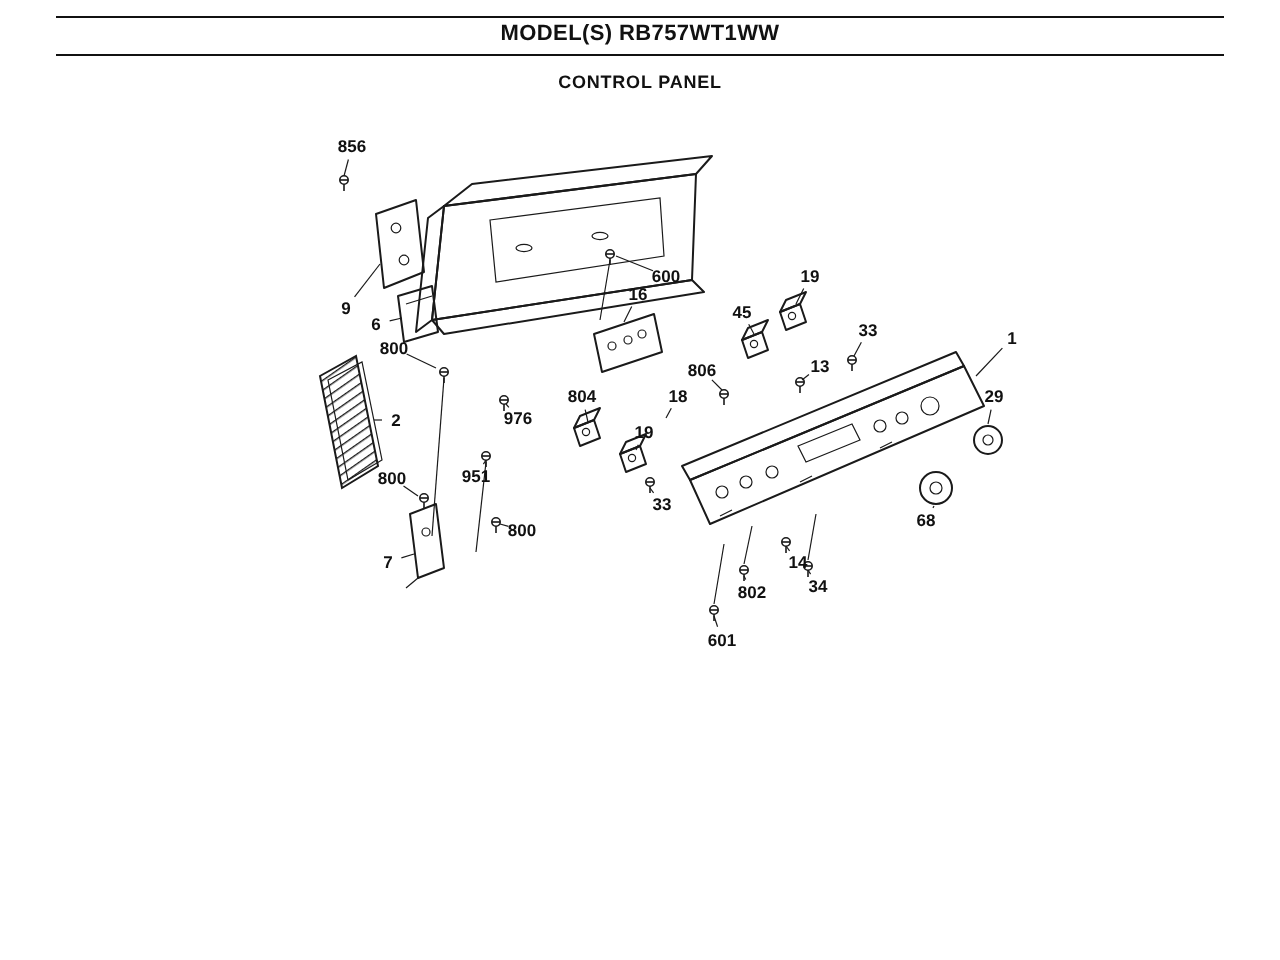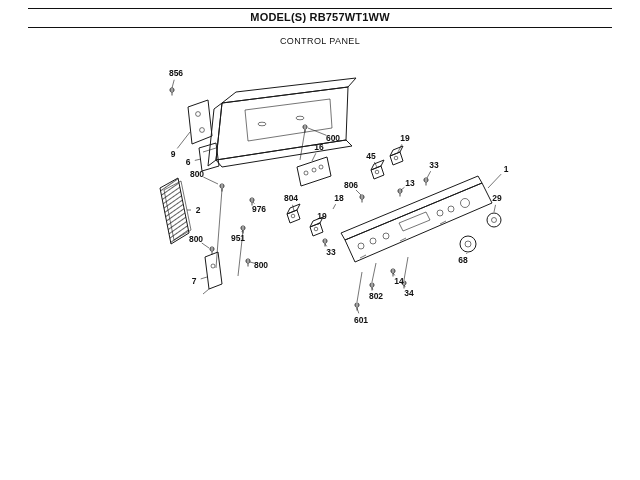--- a/index.html
+++ b/index.html
@@ -13,21 +13,21 @@
   .rule{position:absolute;left:28px;right:28px;border-top:1.5px solid #111;}
   .rule-top{top:8px;}
   .rule-bottom{top:27px;}
   .model-line{
     position:absolute;top:11px;left:0;width:100%;
     text-align:center;font-size:11px;font-weight:bold;color:#111;
     letter-spacing:.2px;
   }
   .section-title{
     position:absolute;top:36px;left:0;width:100%;
-    text-align:center;font-size:9px;font-weight:normal;color:#111;
+    text-align:center;font-size:9px;font-weight:bold;color:#111;
     letter-spacing:.4px;
   }
   svg#diagram{position:absolute;top:0;left:0;}
   .part{stroke:#1a1a1a;stroke-width:1;fill:none;stroke-linejoin:round;}
   .thin{stroke:#1a1a1a;stroke-width:.6;fill:none;}
   .leader{stroke:#1a1a1a;stroke-width:.6;}
   .callout{
     font-family:"Liberation Sans", sans-serif;
     font-size:8.5px;font-weight:bold;fill:#111;
     text-anchor:middle;

